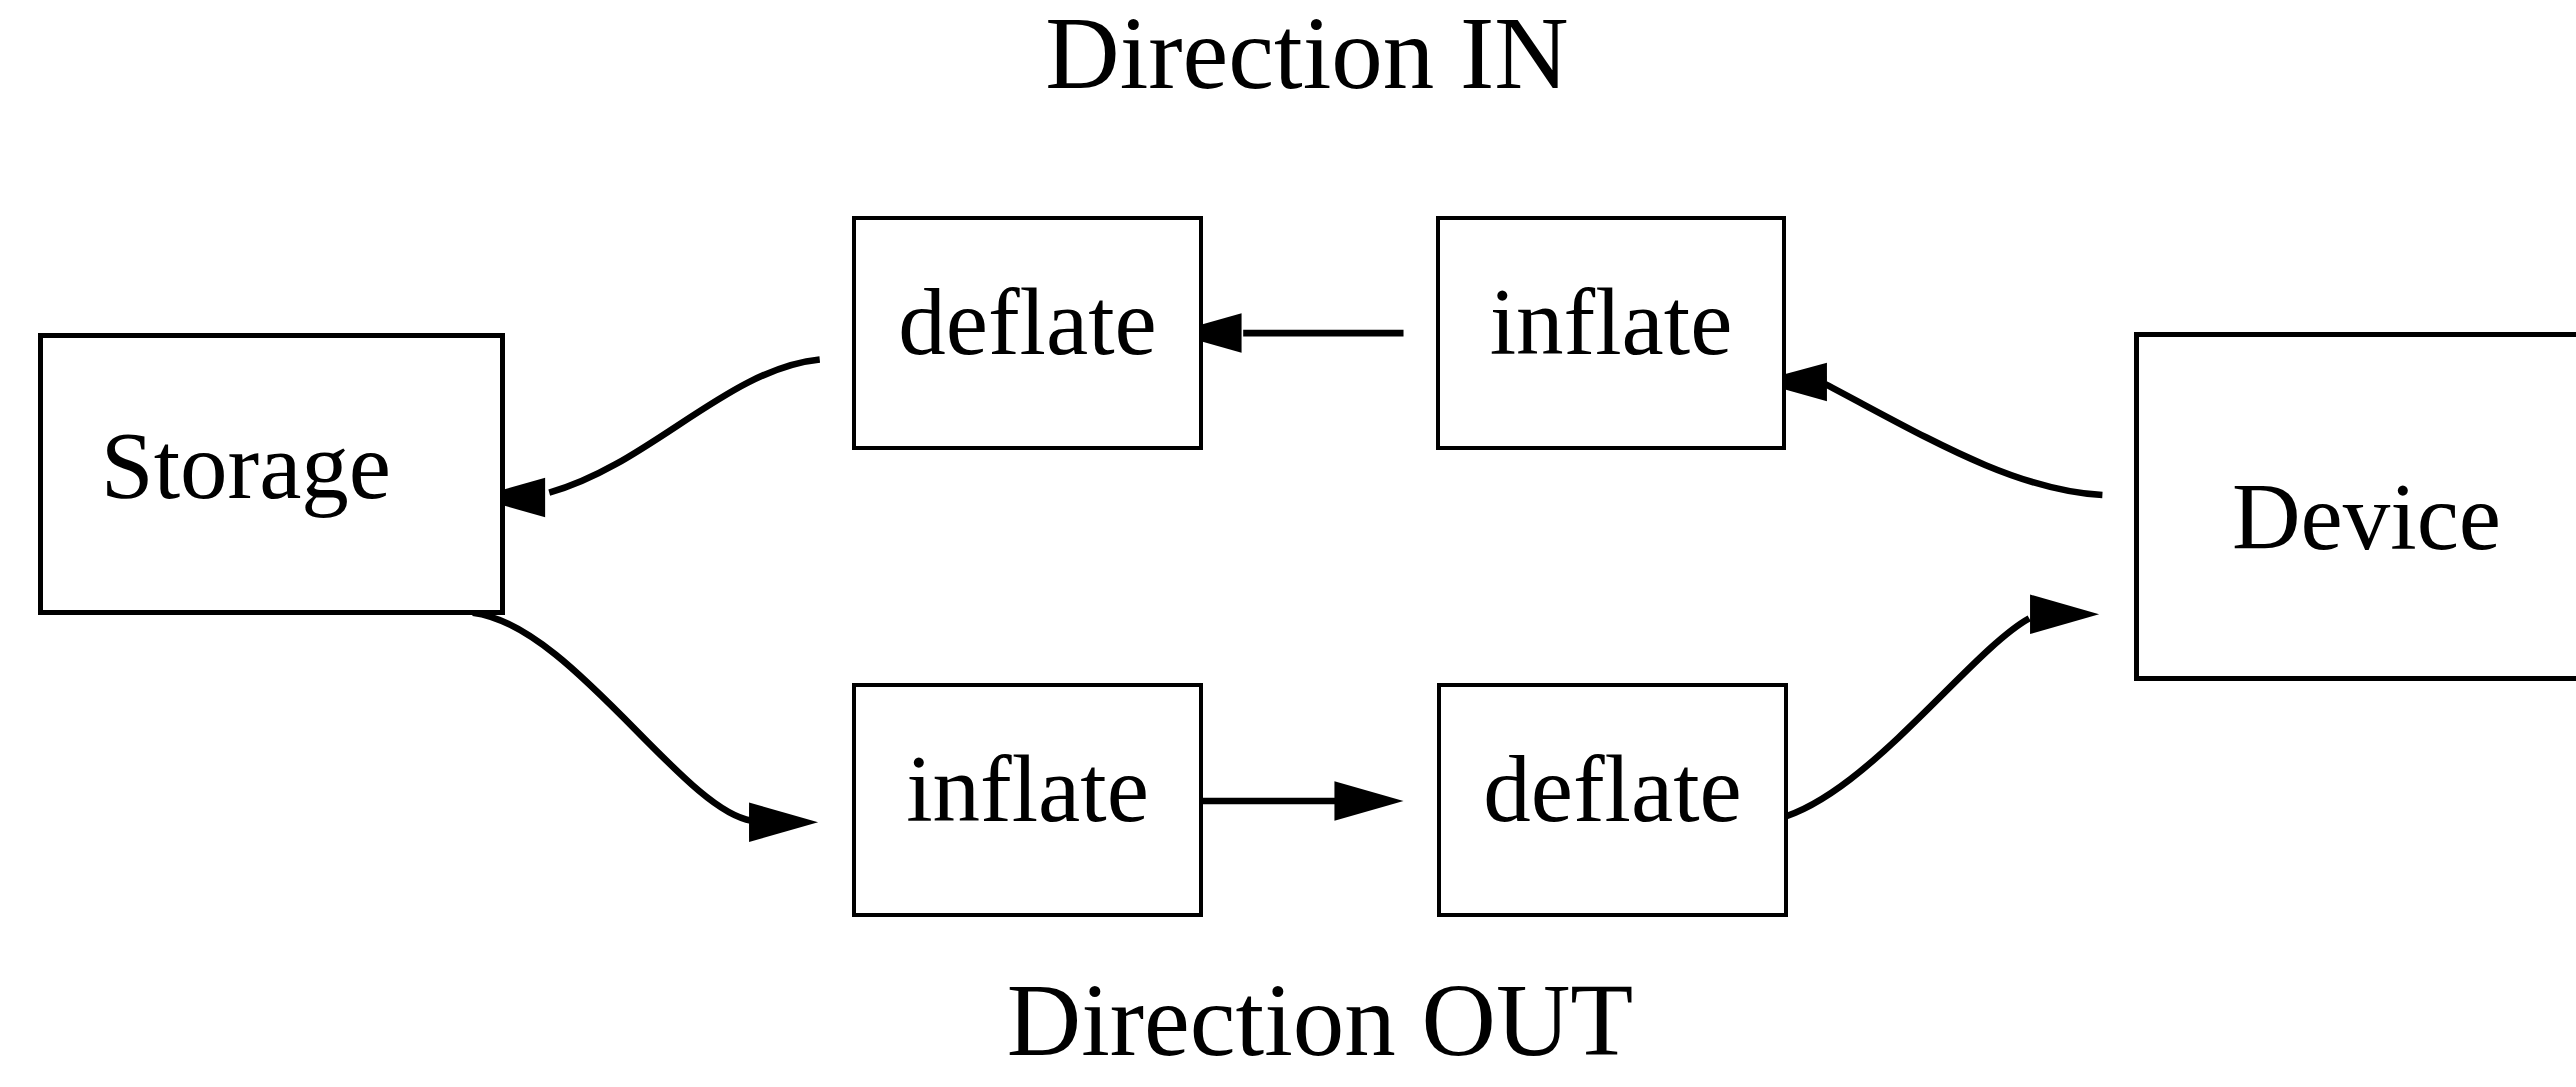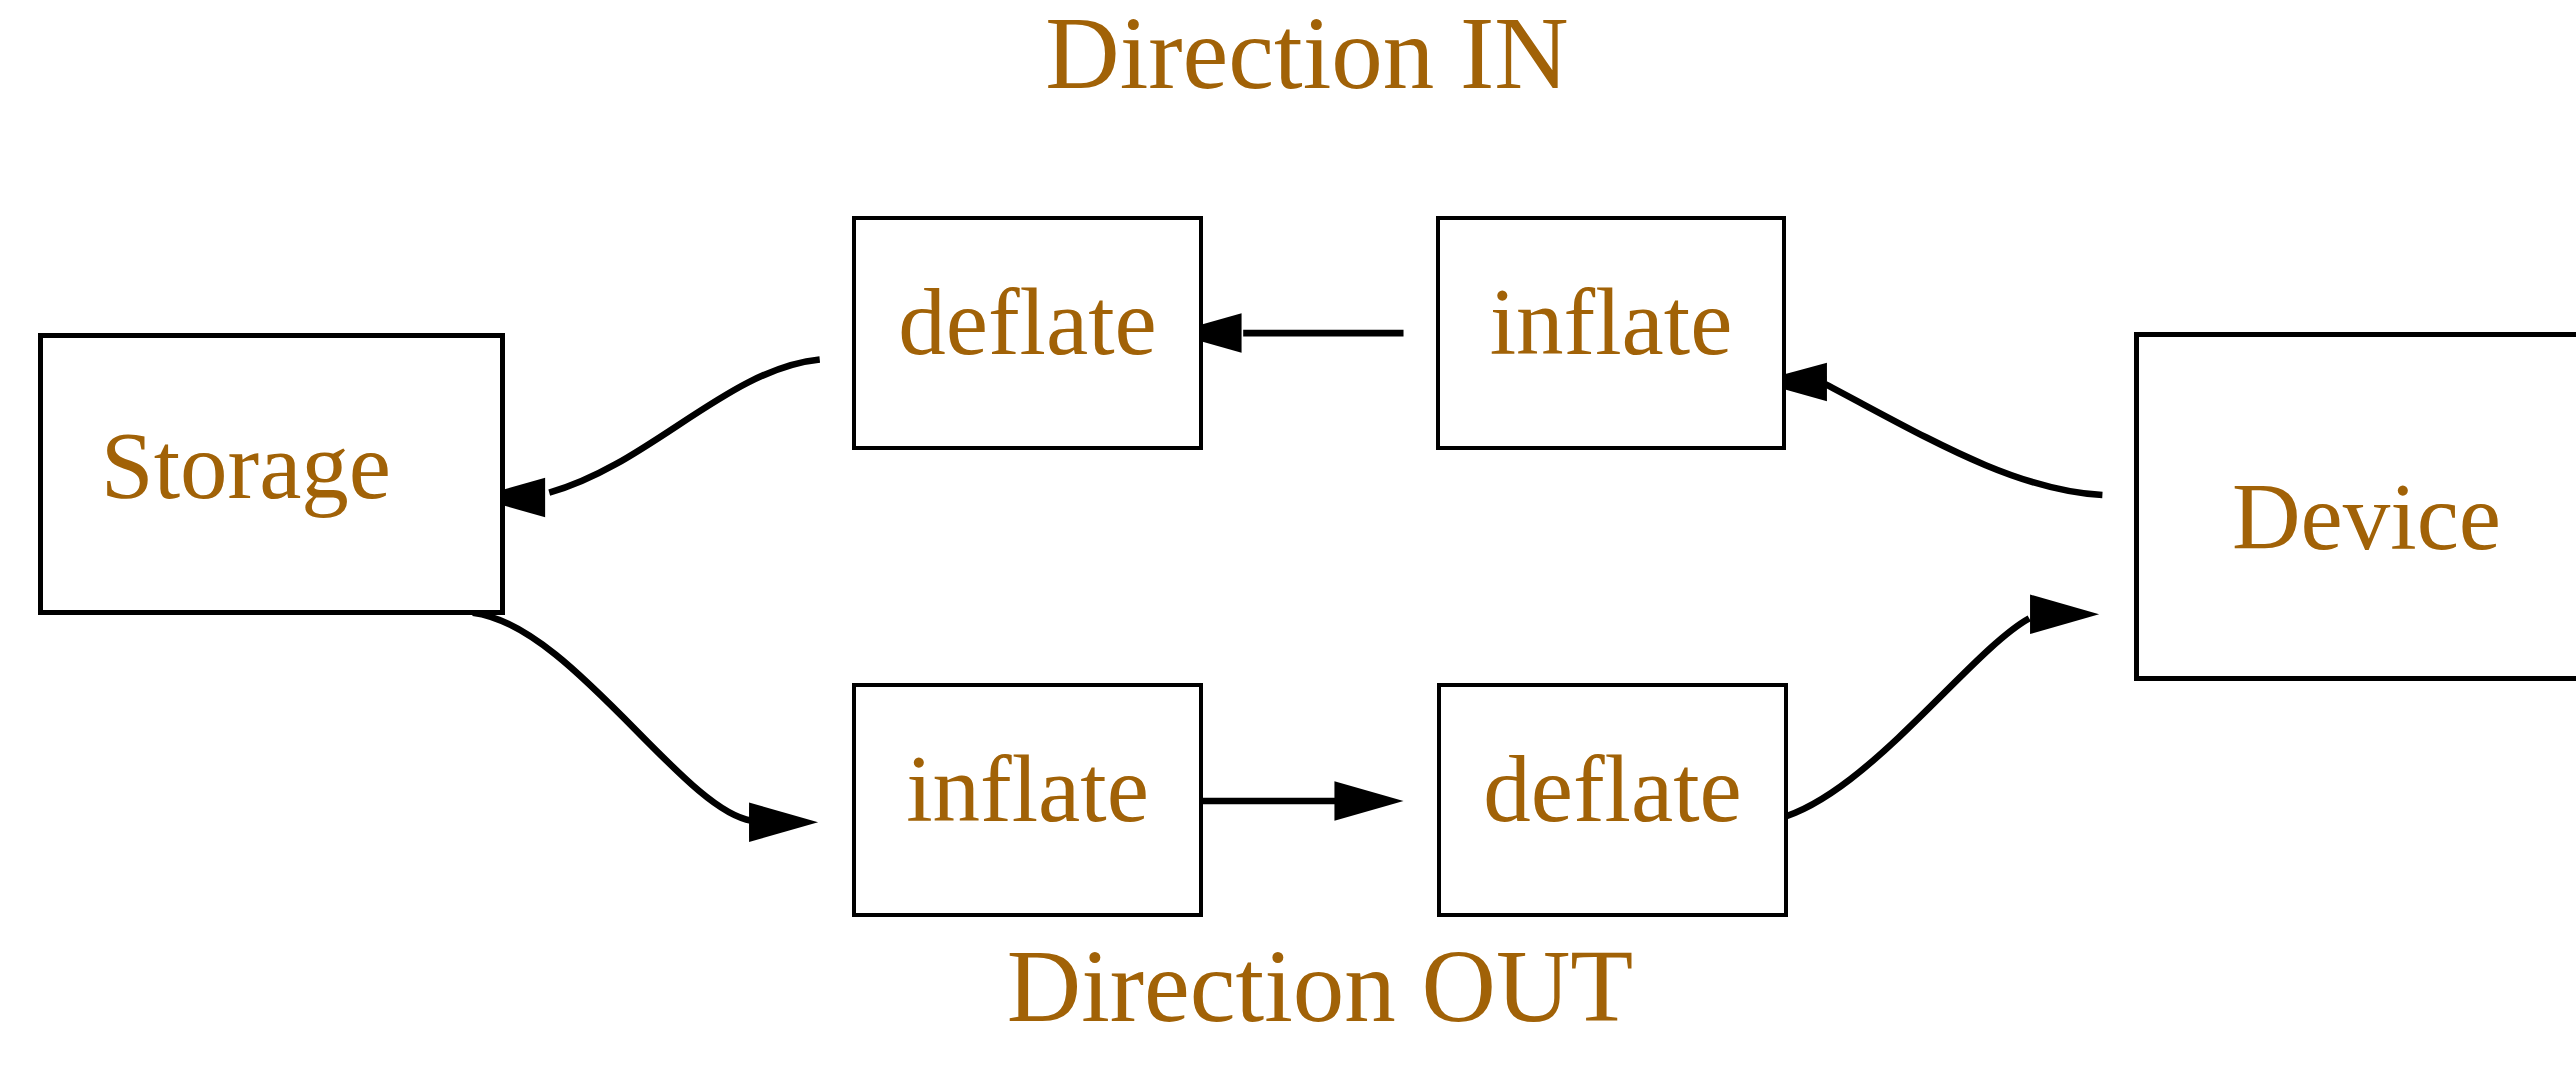--- a/index.html
+++ b/index.html
@@ -3,31 +3,31 @@
 <meta charset="utf-8">
 <style>
   html, body { margin: 0; padding: 0; background: #ffffff; }
   .canvas {
     position: relative;
     width: 2576px;
     height: 1088px;
     background: #ffffff;
     overflow: hidden;
     font-family: "Liberation Serif", "DejaVu Serif", serif;
-    color: #a16207;
+    color: #000000;
   }
   .title {
     position: absolute;
     font-size: 103px;
     line-height: 1;
     white-space: nowrap;
     transform: translateX(-50%);
   }
   .title-in  { left: 1307px; top: 1.6px; }
-  .title-out { left: 1320px; top: 935px; }
+  .title-out { left: 1320px; top: 969px; }
   .box {
     position: absolute;
     box-sizing: border-box;
     background: #ffffff;
     border: 4.1px solid #000000;
     display: flex;
     align-items: center;
     justify-content: center;
     font-size: 95px;
     line-height: 115px;

